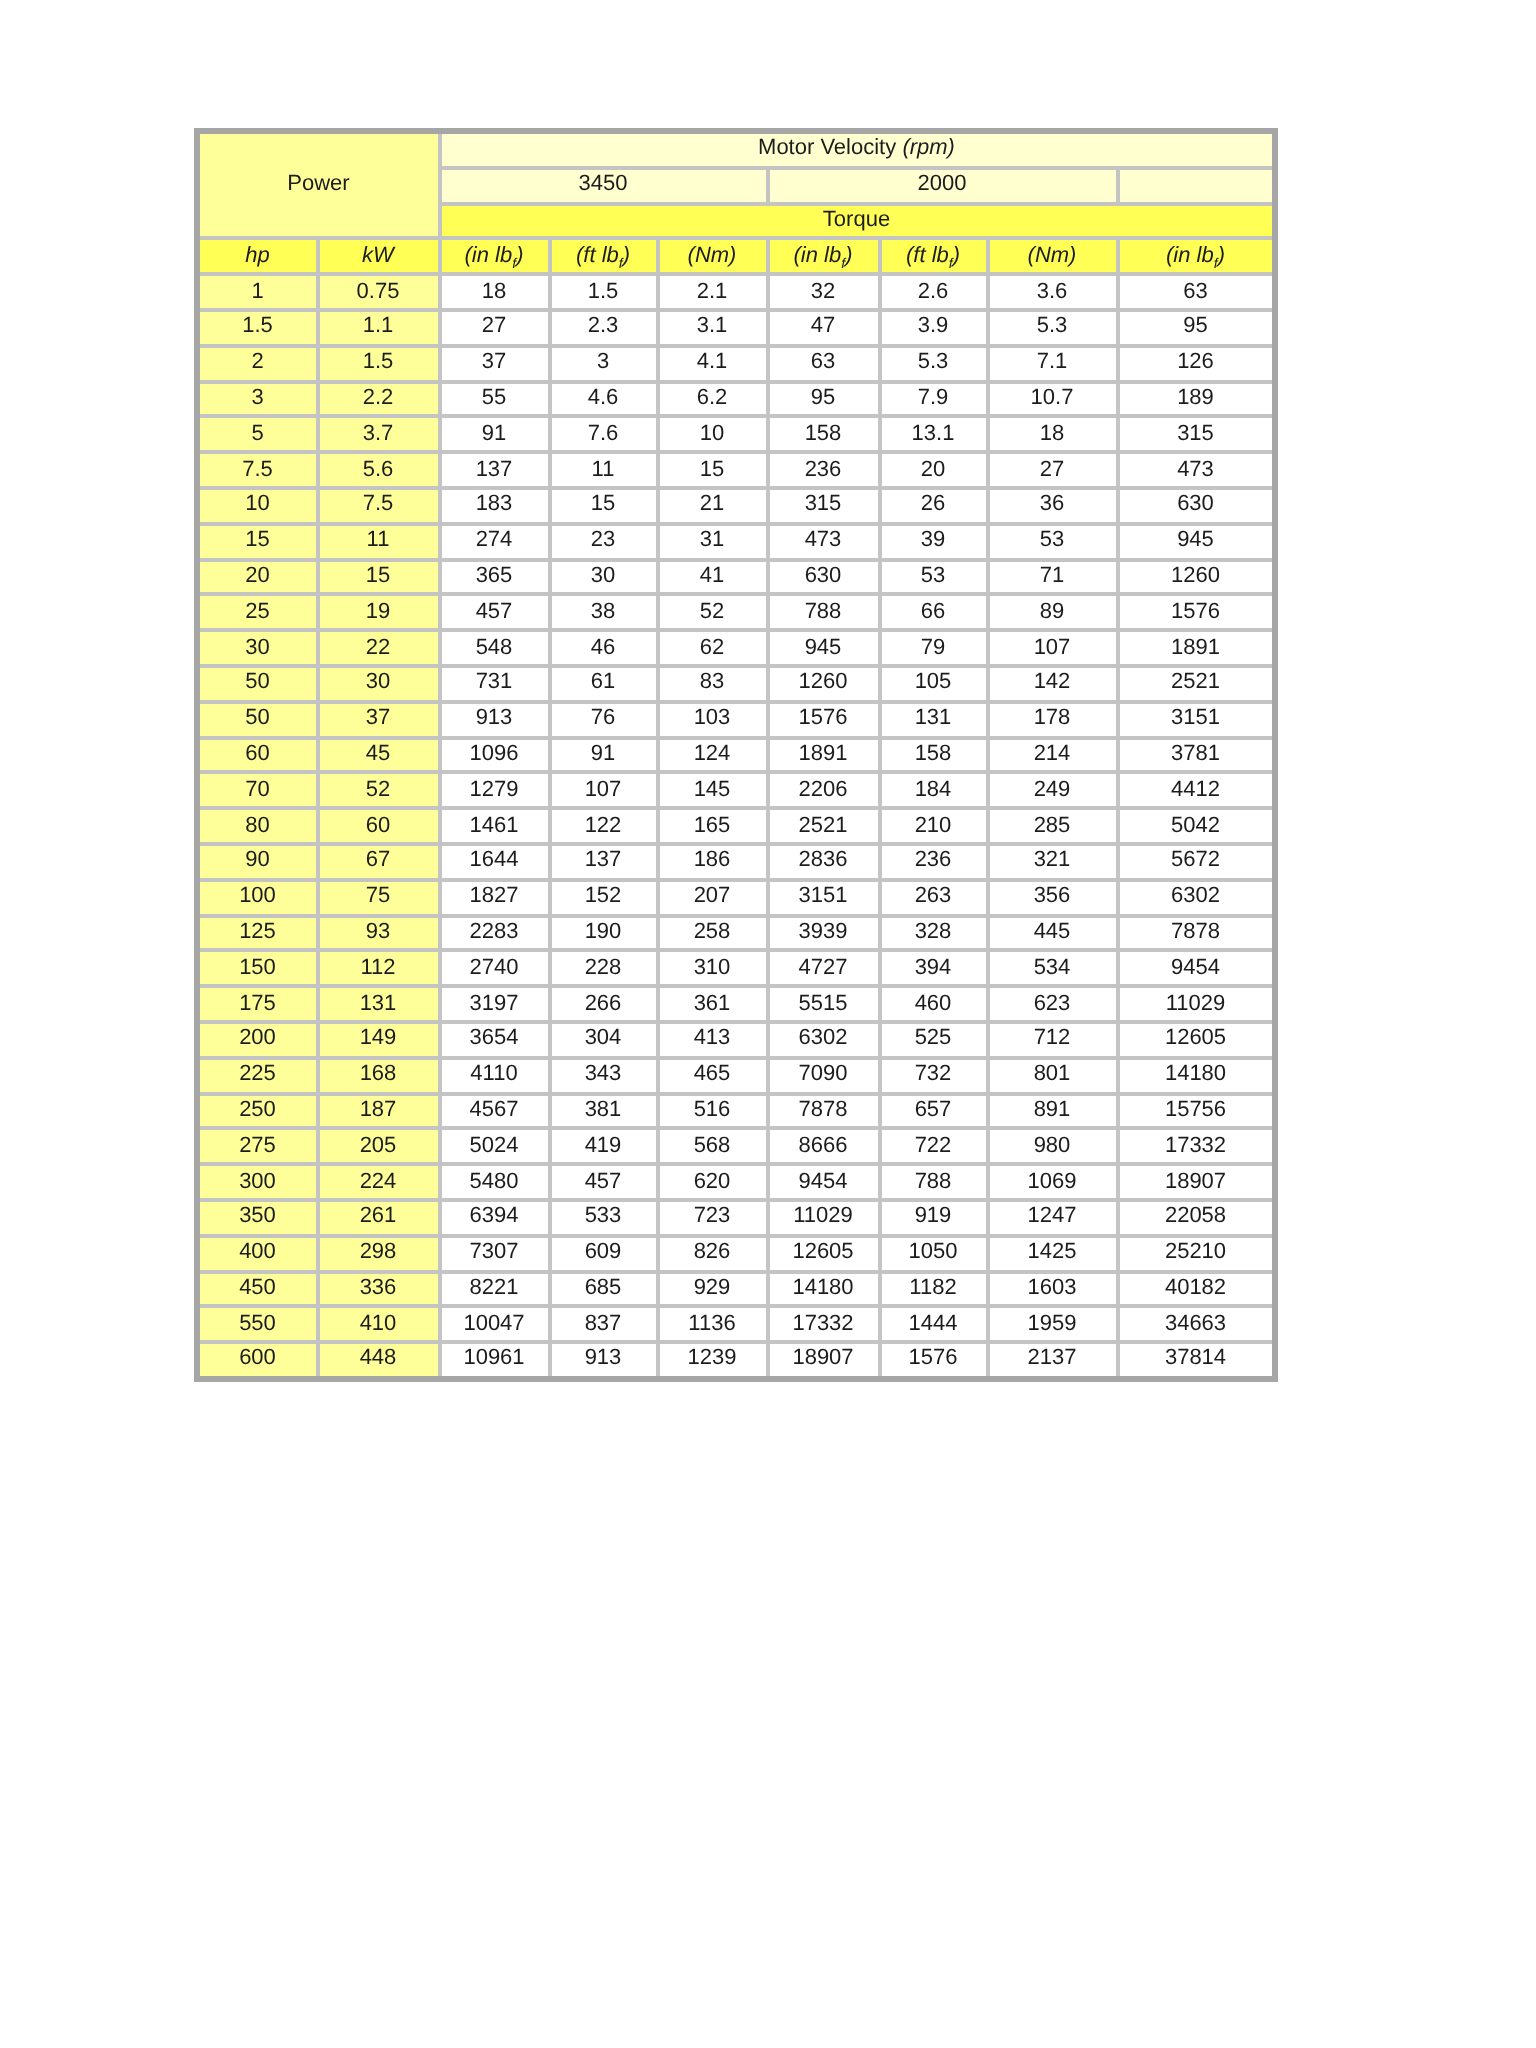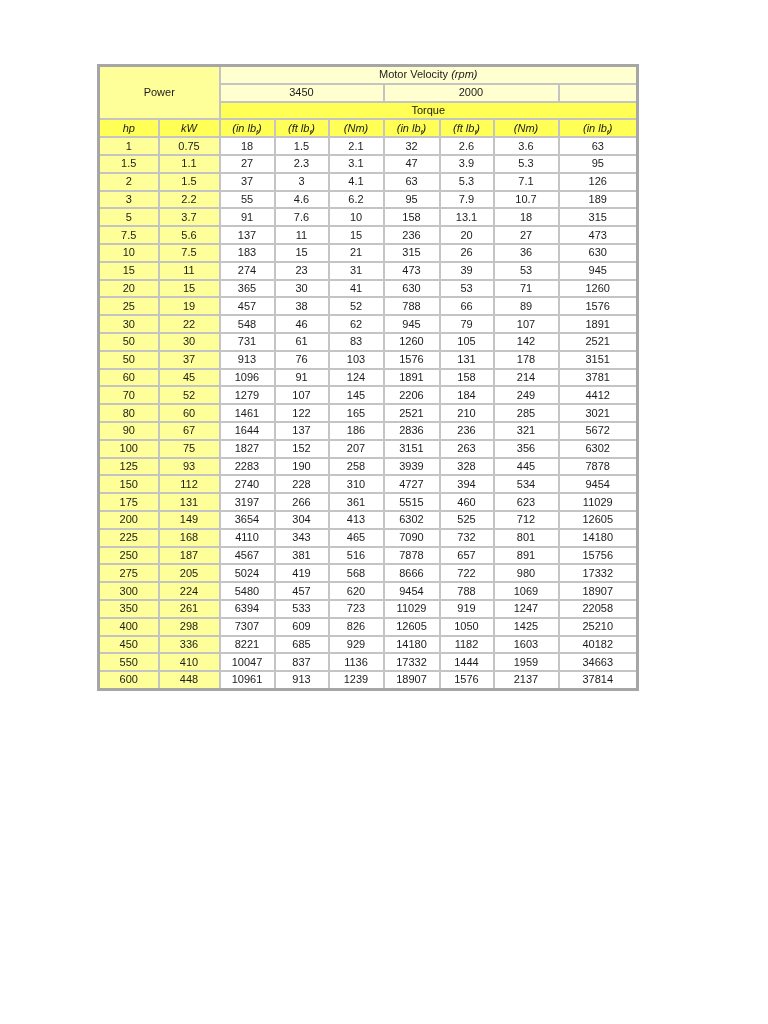--- a/index.html
+++ b/index.html
@@ -272,21 +272,21 @@
         </tr>
         <tr>
           <td class="mid">80</td>
           <td class="mid">60</td>
           <td class="white">1461</td>
           <td class="white">122</td>
           <td class="white">165</td>
           <td class="white">2521</td>
           <td class="white">210</td>
           <td class="white">285</td>
-          <td class="white">3021</td>
+          <td class="white">5042</td>
         </tr>
         <tr>
           <td class="mid">90</td>
           <td class="mid">67</td>
           <td class="white">1644</td>
           <td class="white">137</td>
           <td class="white">186</td>
           <td class="white">2836</td>
           <td class="white">236</td>
           <td class="white">321</td>

